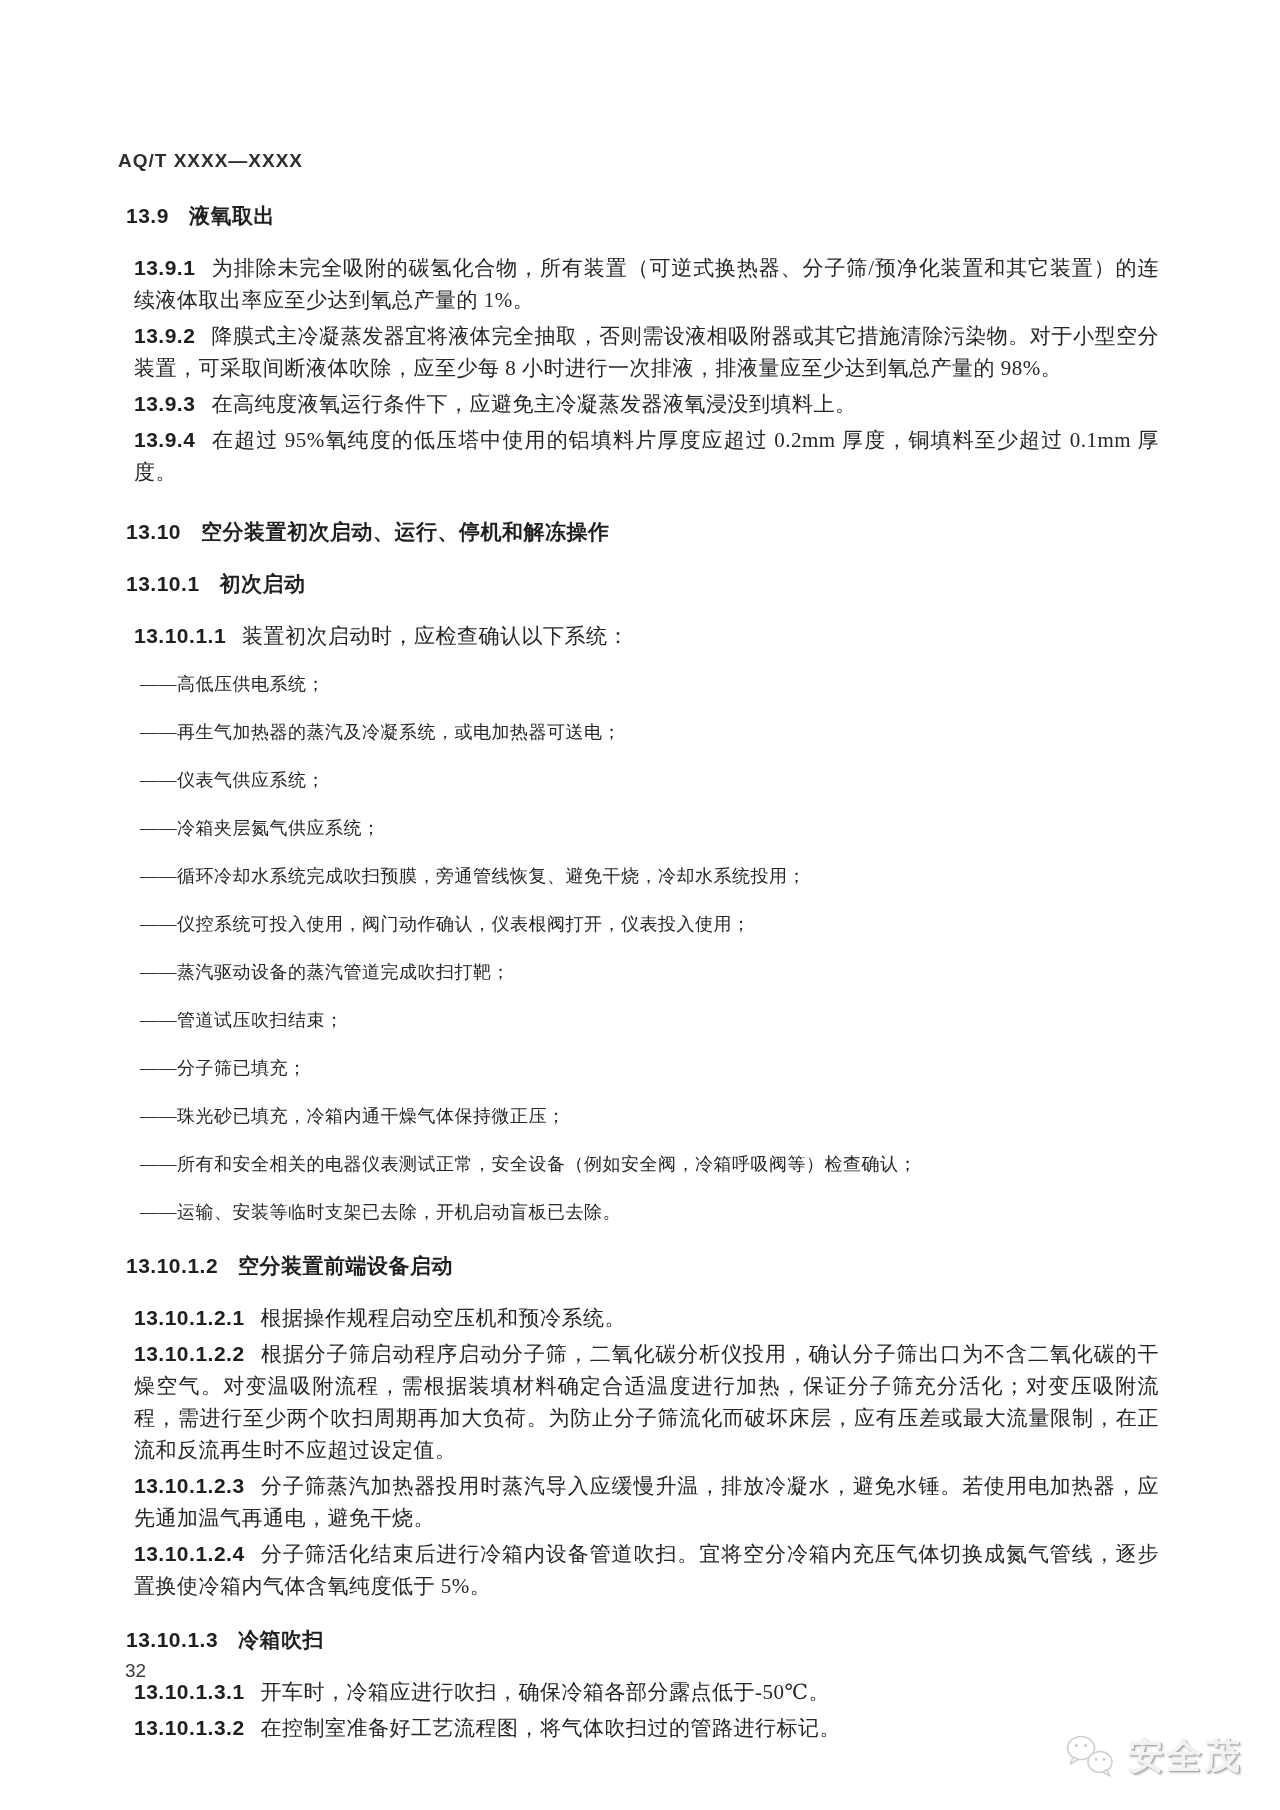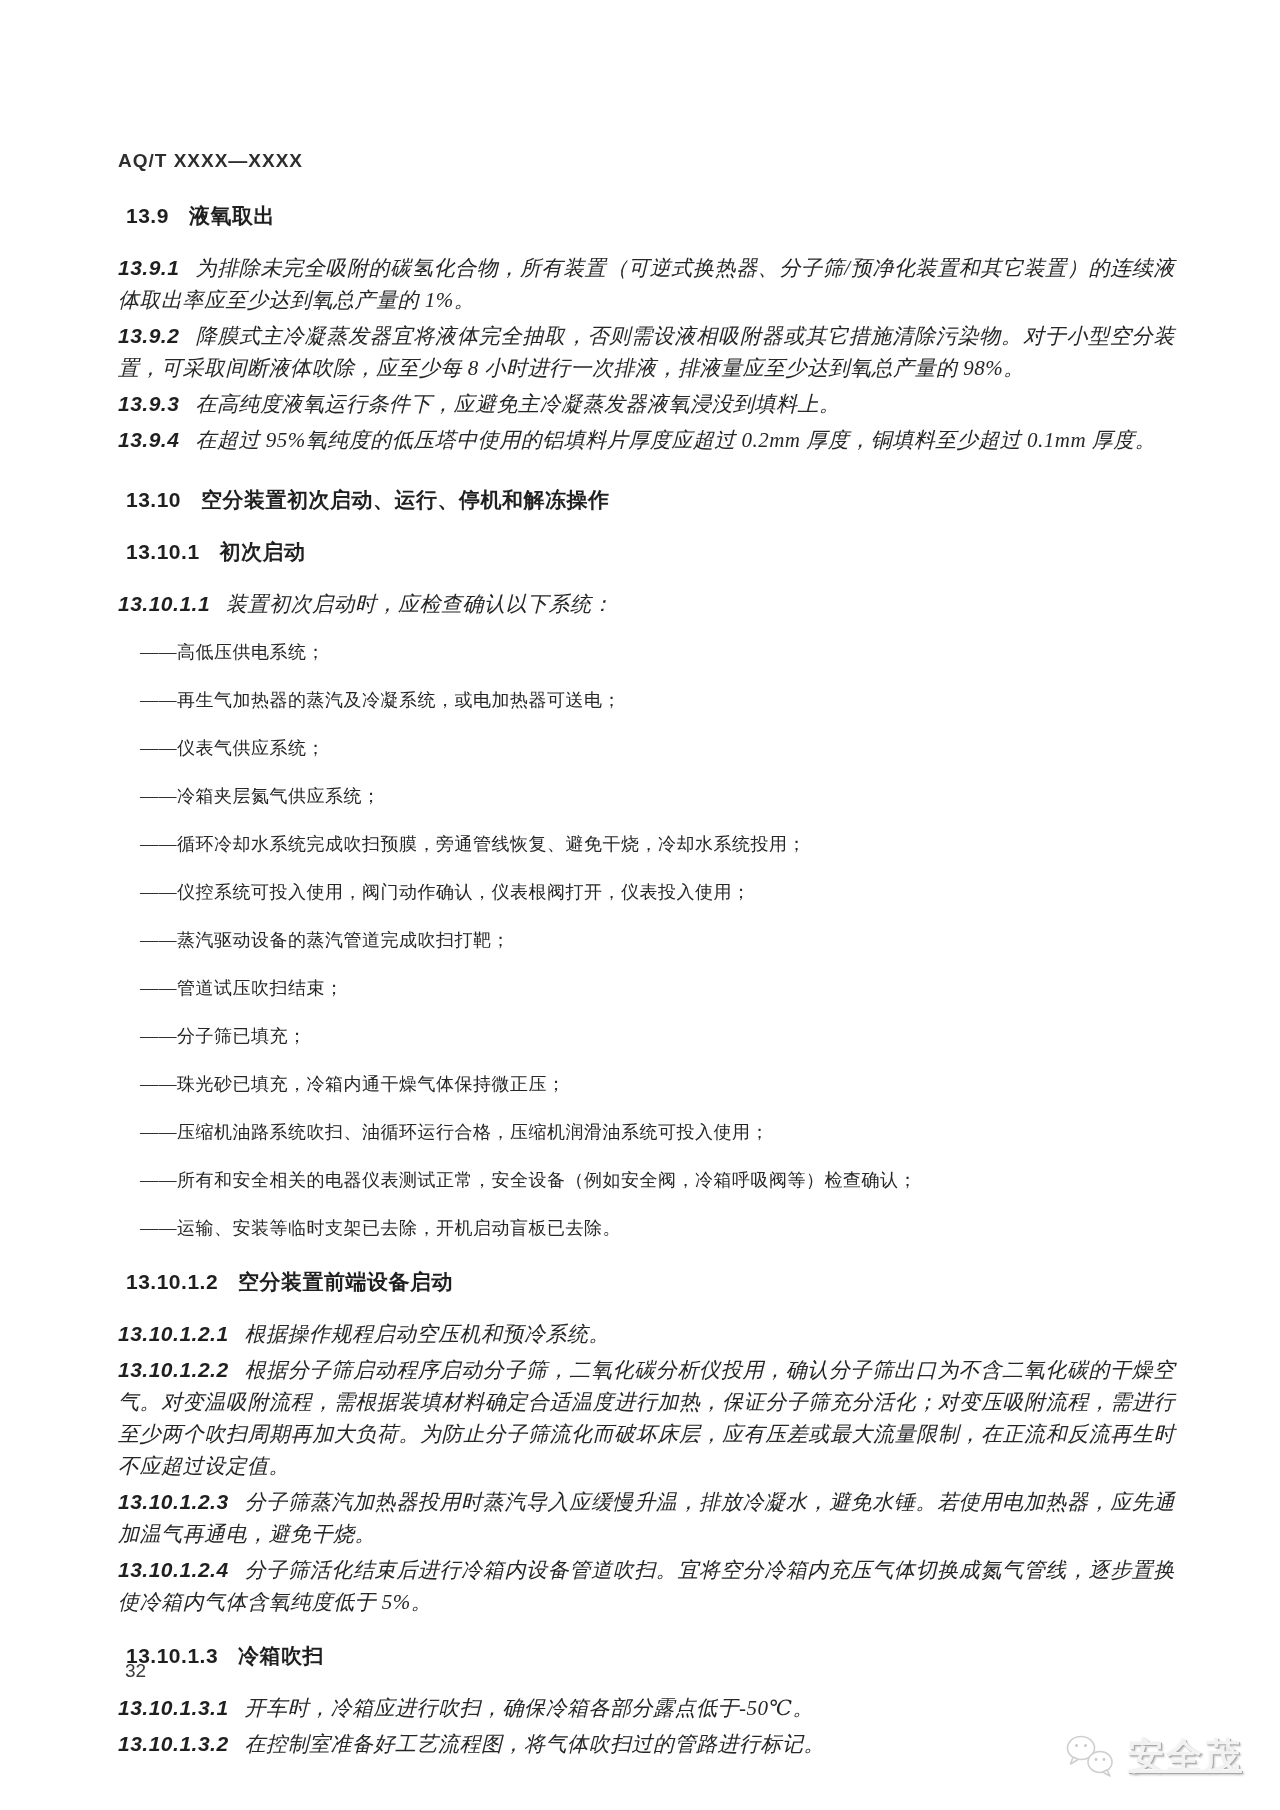--- a/index.html
+++ b/index.html
@@ -30,25 +30,24 @@
     font-weight:bold;
     font-family:"Liberation Sans","DejaVu Sans",sans-serif;
     color:#1f1f1f;
     letter-spacing:0.5px;
   }
   h2.sec{margin-top:30px;}
   .sec .num{margin-right:20px;}
   .para{
     font-size:21px;
     line-height:32px;
-    margin:4px 0;
+    margin:4px 16px;
     text-align:justify;
     text-justify:inter-ideograph;
     letter-spacing:0.5px;
-    font-style:italic;
   }
   .para .num{
     font-family:"Liberation Sans","DejaVu Sans",sans-serif;
     font-weight:bold;
     margin-right:16px;
     white-space:nowrap;
     color:#1f1f1f;
   }
   ul.checklist{
     list-style:none;
@@ -77,21 +76,20 @@
     align-items:center;
     gap:8px;
   }
   .watermark .brand{
     font-family:"Liberation Sans","DejaVu Sans",sans-serif;
     font-size:36px;
     font-weight:bold;
     color:#f2f2f2;
     letter-spacing:2px;
     text-shadow:1px 1px 0 #a8a8a8, 2px 2px 2px #c9c9c9, -1px -1px 0 #fbfbfb;
-    text-decoration:underline;
   }
   .wm-icon{display:block;}
 </style>
 </head>
 <body>
 
 <div class="page">
   <div class="content">
 
     <p class="doc-code">AQ/T XXXX—XXXX</p>
@@ -116,21 +114,20 @@
       <li>——高低压供电系统；</li>
       <li>——再生气加热器的蒸汽及冷凝系统，或电加热器可送电；</li>
       <li>——仪表气供应系统；</li>
       <li>——冷箱夹层氮气供应系统；</li>
       <li>——循环冷却水系统完成吹扫预膜，旁通管线恢复、避免干烧，冷却水系统投用；</li>
       <li>——仪控系统可投入使用，阀门动作确认，仪表根阀打开，仪表投入使用；</li>
       <li>——蒸汽驱动设备的蒸汽管道完成吹扫打靶；</li>
       <li>——管道试压吹扫结束；</li>
       <li>——分子筛已填充；</li>
       <li>——珠光砂已填充，冷箱内通干燥气体保持微正压；</li>
-      <li>——压缩机油路系统吹扫、油循环运行合格，压缩机润滑油系统可投入使用；</li>
       <li>——所有和安全相关的电器仪表测试正常，安全设备（例如安全阀，冷箱呼吸阀等）检查确认；</li>
       <li>——运输、安装等临时支架已去除，开机启动盲板已去除。</li>
     </ul>
 
     <h3 class="sec"><span class="num">13.10.1.2</span><span class="title">空分装置前端设备启动</span></h3>
 
     <p class="para"><span class="num">13.10.1.2.1</span><span class="txt">根据操作规程启动空压机和预冷系统。</span></p>
 
     <p class="para"><span class="num">13.10.1.2.2</span><span class="txt">根据分子筛启动程序启动分子筛，二氧化碳分析仪投用，确认分子筛出口为不含二氧化碳的干燥空气。对变温吸附流程，需根据装填材料确定合适温度进行加热，保证分子筛充分活化；对变压吸附流程，需进行至少两个吹扫周期再加大负荷。为防止分子筛流化而破坏床层，应有压差或最大流量限制，在正流和反流再生时不应超过设定值。</span></p>
 

